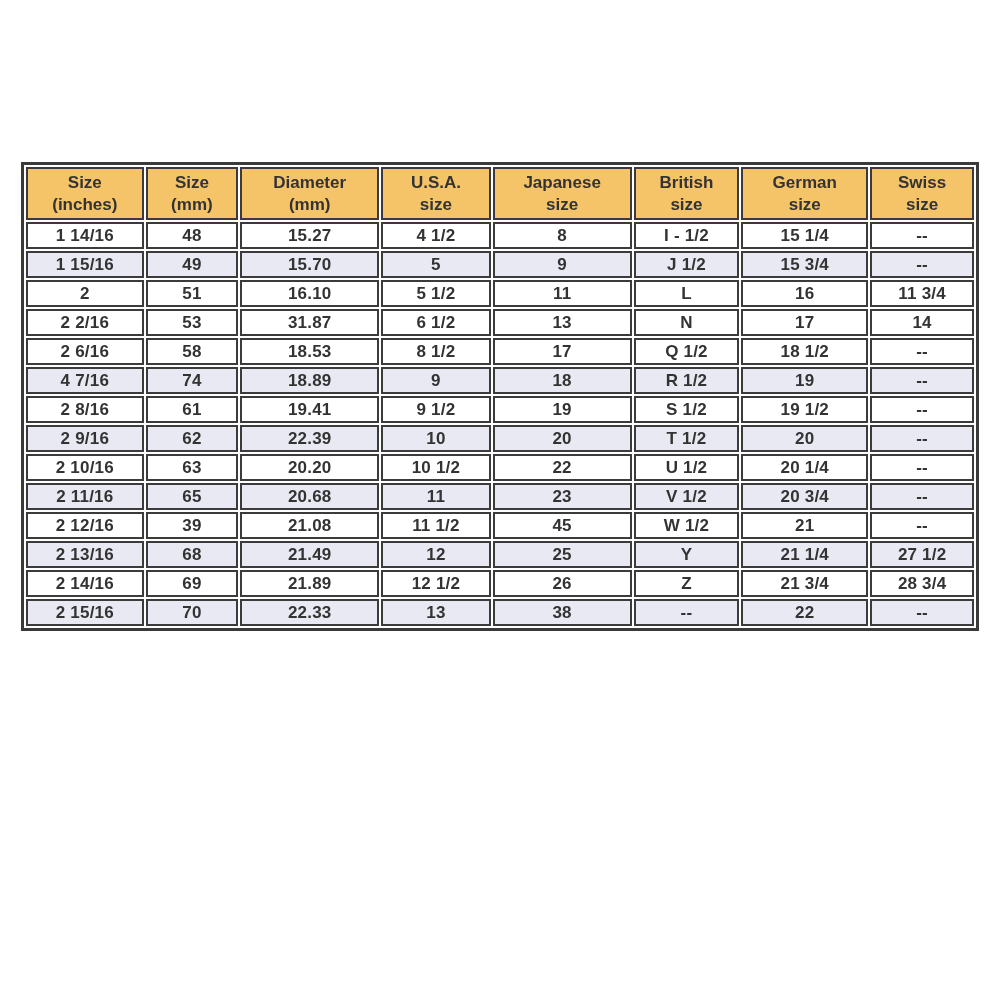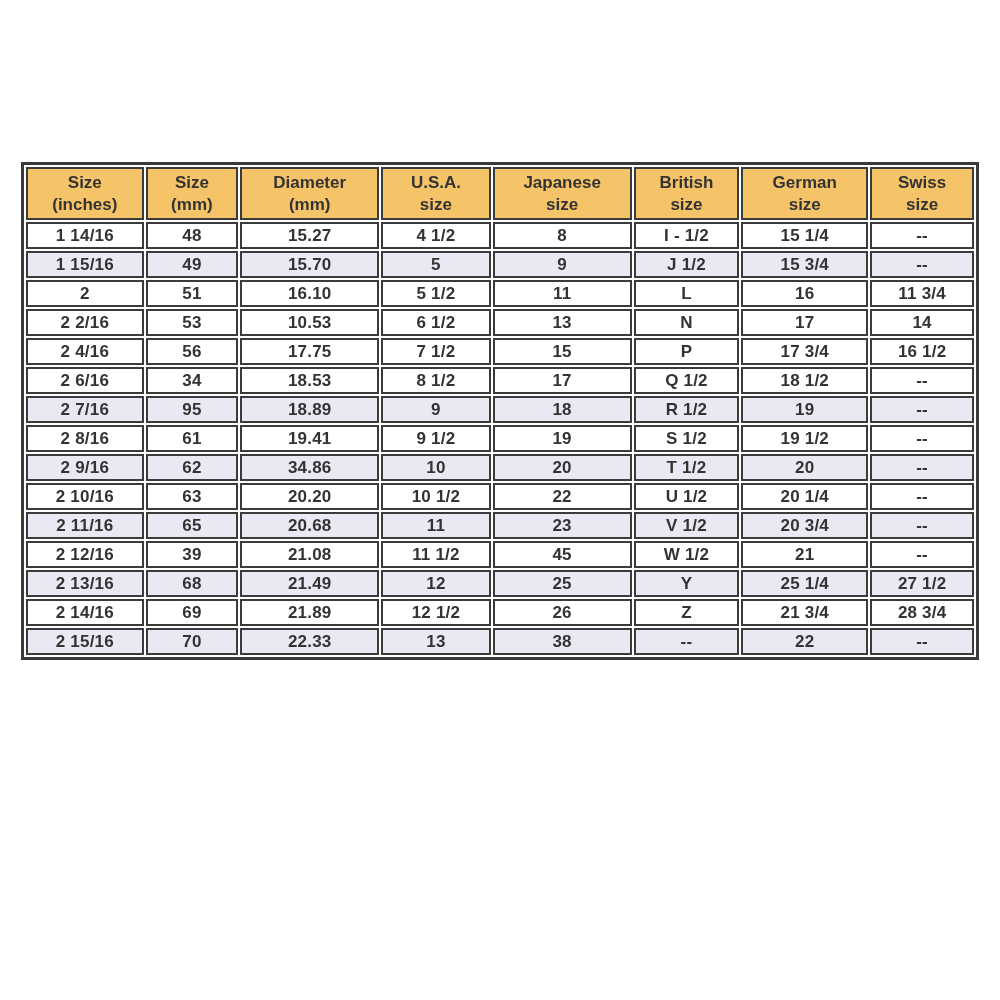--- a/index.html
+++ b/index.html
@@ -123,71 +123,61 @@
             <td>16.10</td>
             <td>5 1/2</td>
             <td>11</td>
             <td>L</td>
             <td>16</td>
             <td>11 3/4</td>
           </tr>
           <tr>
             <td>2 2/16</td>
             <td>53</td>
-            <td>10.53</td>
+            <td>31.87</td>
             <td>6 1/2</td>
             <td>13</td>
             <td>N</td>
             <td>17</td>
             <td>14</td>
           </tr>
           <tr>
-            <td>2 4/16</td>
-            <td>56</td>
-            <td>17.75</td>
-            <td>7 1/2</td>
-            <td>15</td>
-            <td>P</td>
-            <td>17 3/4</td>
-            <td>16 1/2</td>
-          </tr>
-          <tr>
             <td>2 6/16</td>
-            <td>34</td>
+            <td>58</td>
             <td>18.53</td>
             <td>8 1/2</td>
             <td>17</td>
             <td>Q 1/2</td>
             <td>18 1/2</td>
             <td>--</td>
           </tr>
           <tr class="alt">
-            <td>2 7/16</td>
-            <td>95</td>
+            <td>4 7/16</td>
+            <td>74</td>
             <td>18.89</td>
             <td>9</td>
             <td>18</td>
             <td>R 1/2</td>
             <td>19</td>
             <td>--</td>
           </tr>
           <tr>
             <td>2 8/16</td>
             <td>61</td>
             <td>19.41</td>
             <td>9 1/2</td>
             <td>19</td>
             <td>S 1/2</td>
             <td>19 1/2</td>
             <td>--</td>
           </tr>
           <tr class="alt">
             <td>2 9/16</td>
             <td>62</td>
-            <td>34.86</td>
+            <td>22.39</td>
             <td>10</td>
             <td>20</td>
             <td>T 1/2</td>
             <td>20</td>
             <td>--</td>
           </tr>
           <tr>
             <td>2 10/16</td>
             <td>63</td>
             <td>20.20</td>
@@ -217,21 +207,21 @@
             <td>21</td>
             <td>--</td>
           </tr>
           <tr class="alt">
             <td>2 13/16</td>
             <td>68</td>
             <td>21.49</td>
             <td>12</td>
             <td>25</td>
             <td>Y</td>
-            <td>25 1/4</td>
+            <td>21 1/4</td>
             <td>27 1/2</td>
           </tr>
           <tr>
             <td>2 14/16</td>
             <td>69</td>
             <td>21.89</td>
             <td>12 1/2</td>
             <td>26</td>
             <td>Z</td>
             <td>21 3/4</td>

